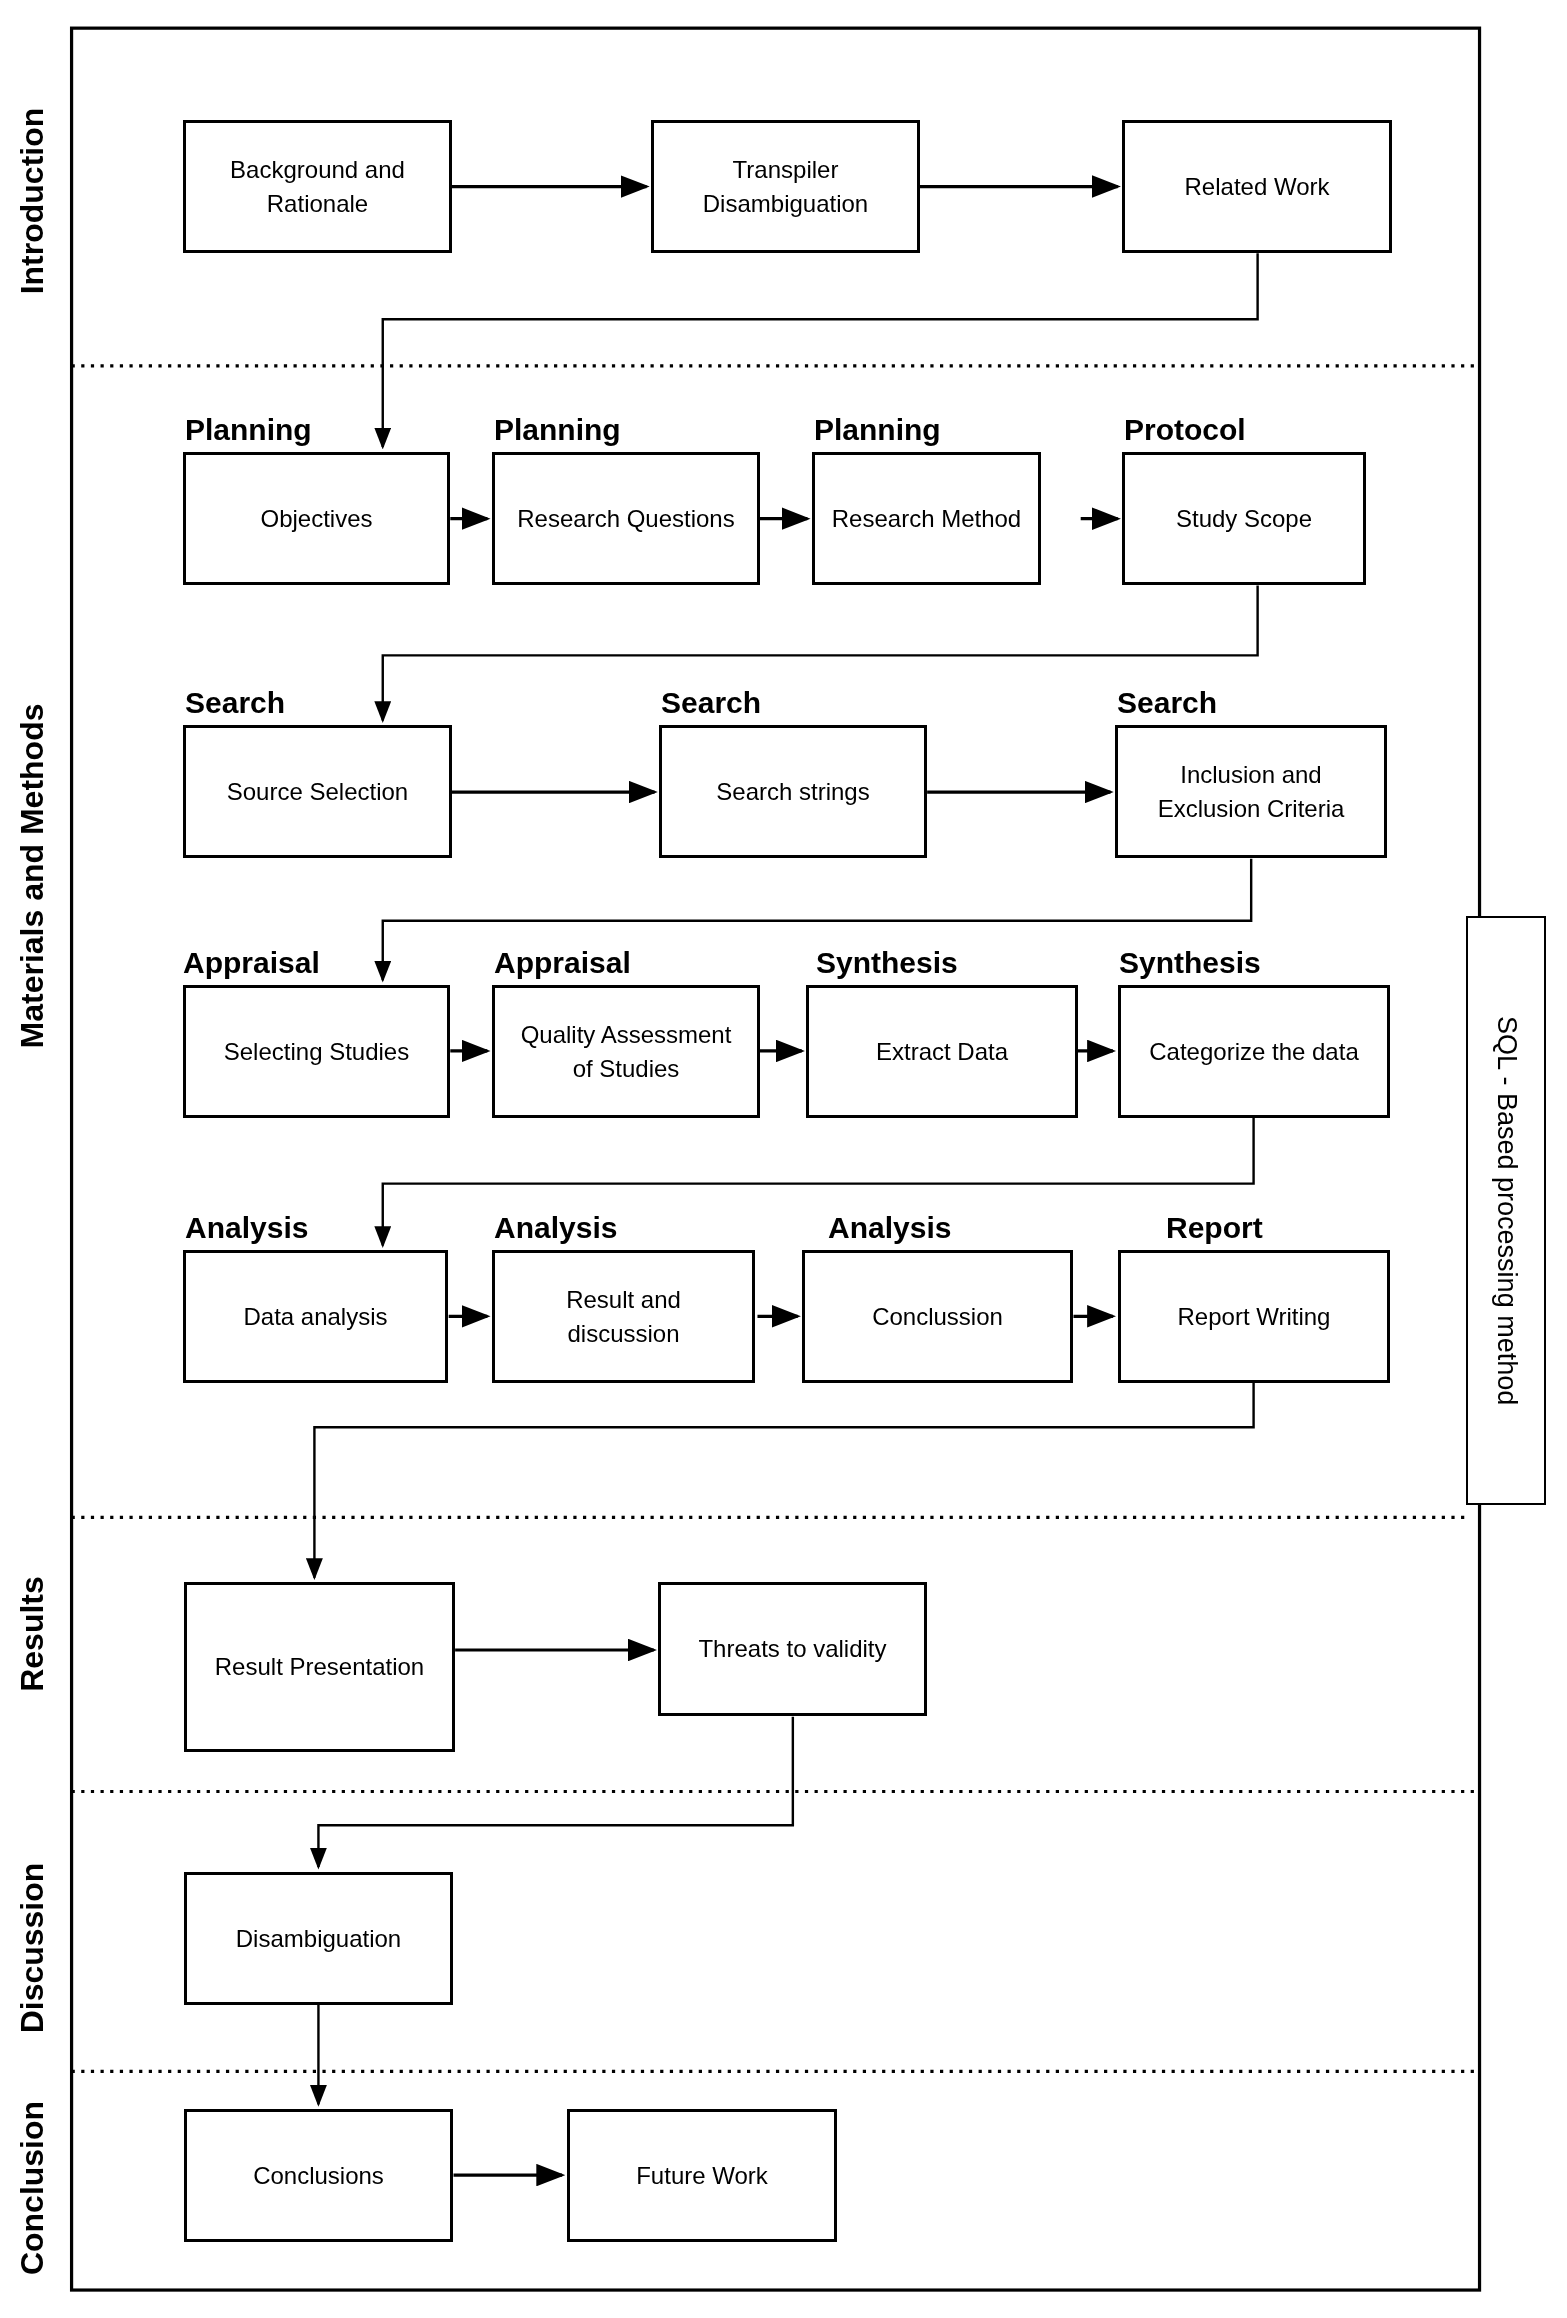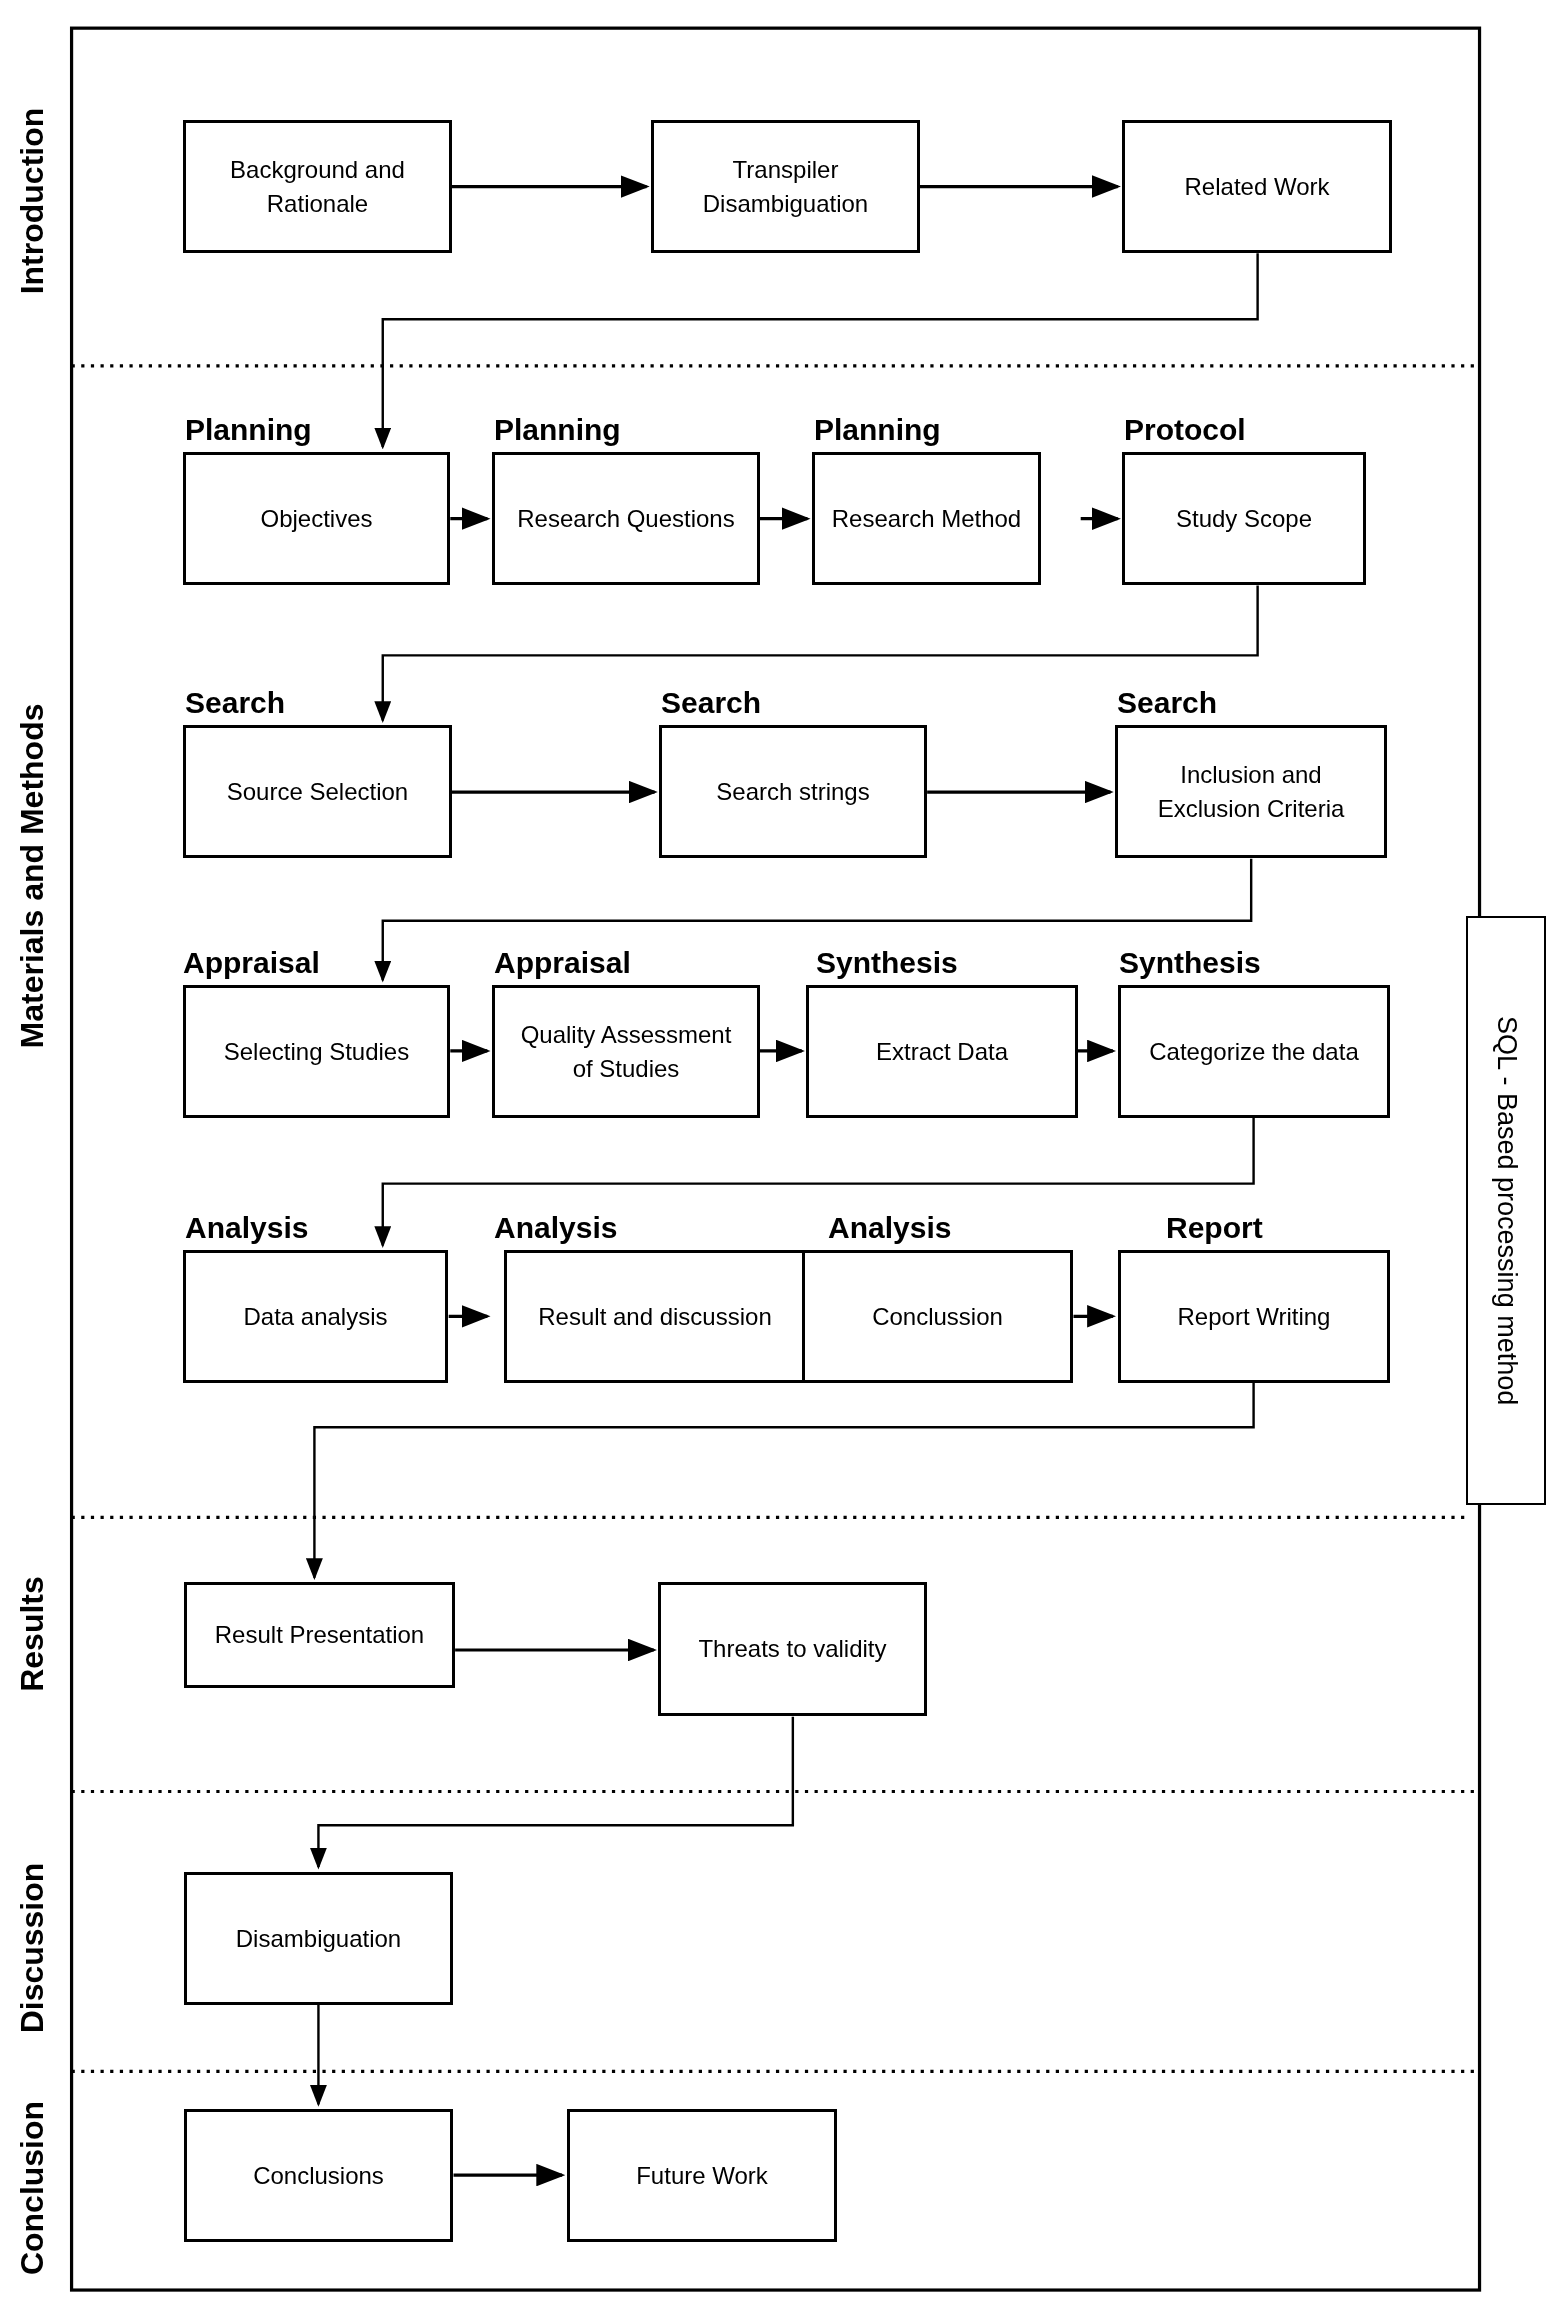--- a/index.html
+++ b/index.html
@@ -140,31 +140,31 @@
   <div class="box" style="left:806px;top:985px;width:272px;height:133px">
       <span>Extract Data</span>
     </div>
   <div class="box" style="left:1118px;top:985px;width:272px;height:133px">
       <span>Categorize the data</span>
     </div>
 
   <div class="box" style="left:183px;top:1250px;width:265px;height:133px">
       <span>Data analysis</span>
     </div>
-  <div class="box" style="left:504px;top:1250px;width:302px;height:133px;padding:0 17px">
+  <div class="box" style="left:492px;top:1250px;width:263px;height:133px;padding:0 17px">
       <span>Result and discussion</span>
     </div>
   <div class="box" style="left:802px;top:1250px;width:271px;height:133px">
       <span>Conclussion</span>
     </div>
   <div class="box" style="left:1118px;top:1250px;width:272px;height:133px">
       <span>Report Writing</span>
     </div>
 
-  <div class="box" style="left:184px;top:1582px;width:271px;height:106px">
+  <div class="box" style="left:184px;top:1582px;width:271px;height:170px">
       <span>Result Presentation</span>
     </div>
   <div class="box" style="left:658px;top:1582px;width:269px;height:134px">
       <span>Threats to validity</span>
     </div>
 
   <div class="box" style="left:184px;top:1872px;width:269px;height:133px">
       <span>Disambiguation</span>
     </div>
 

